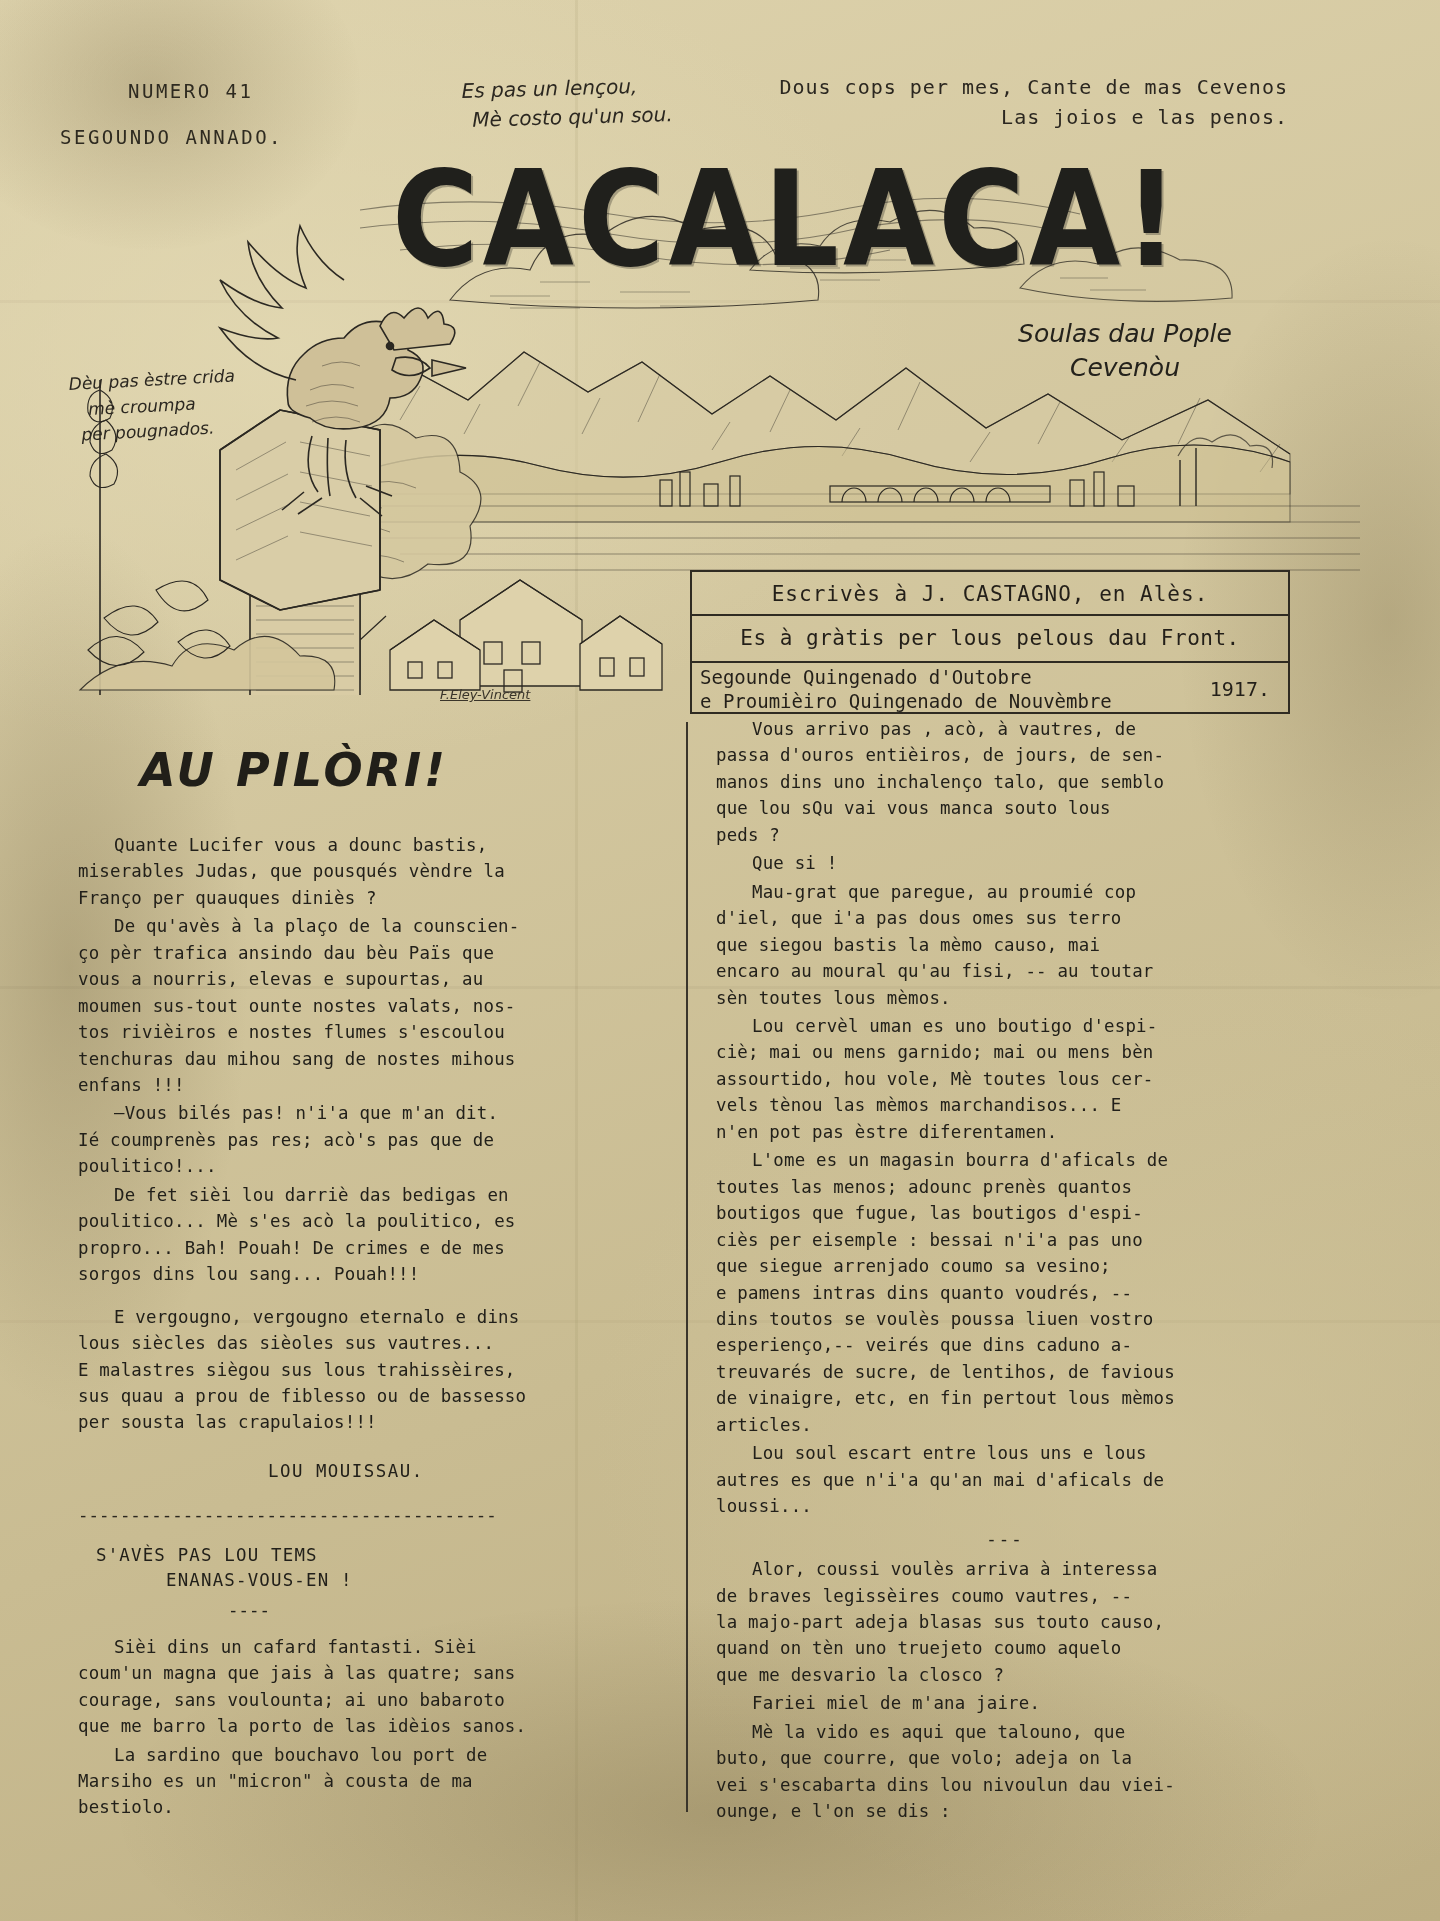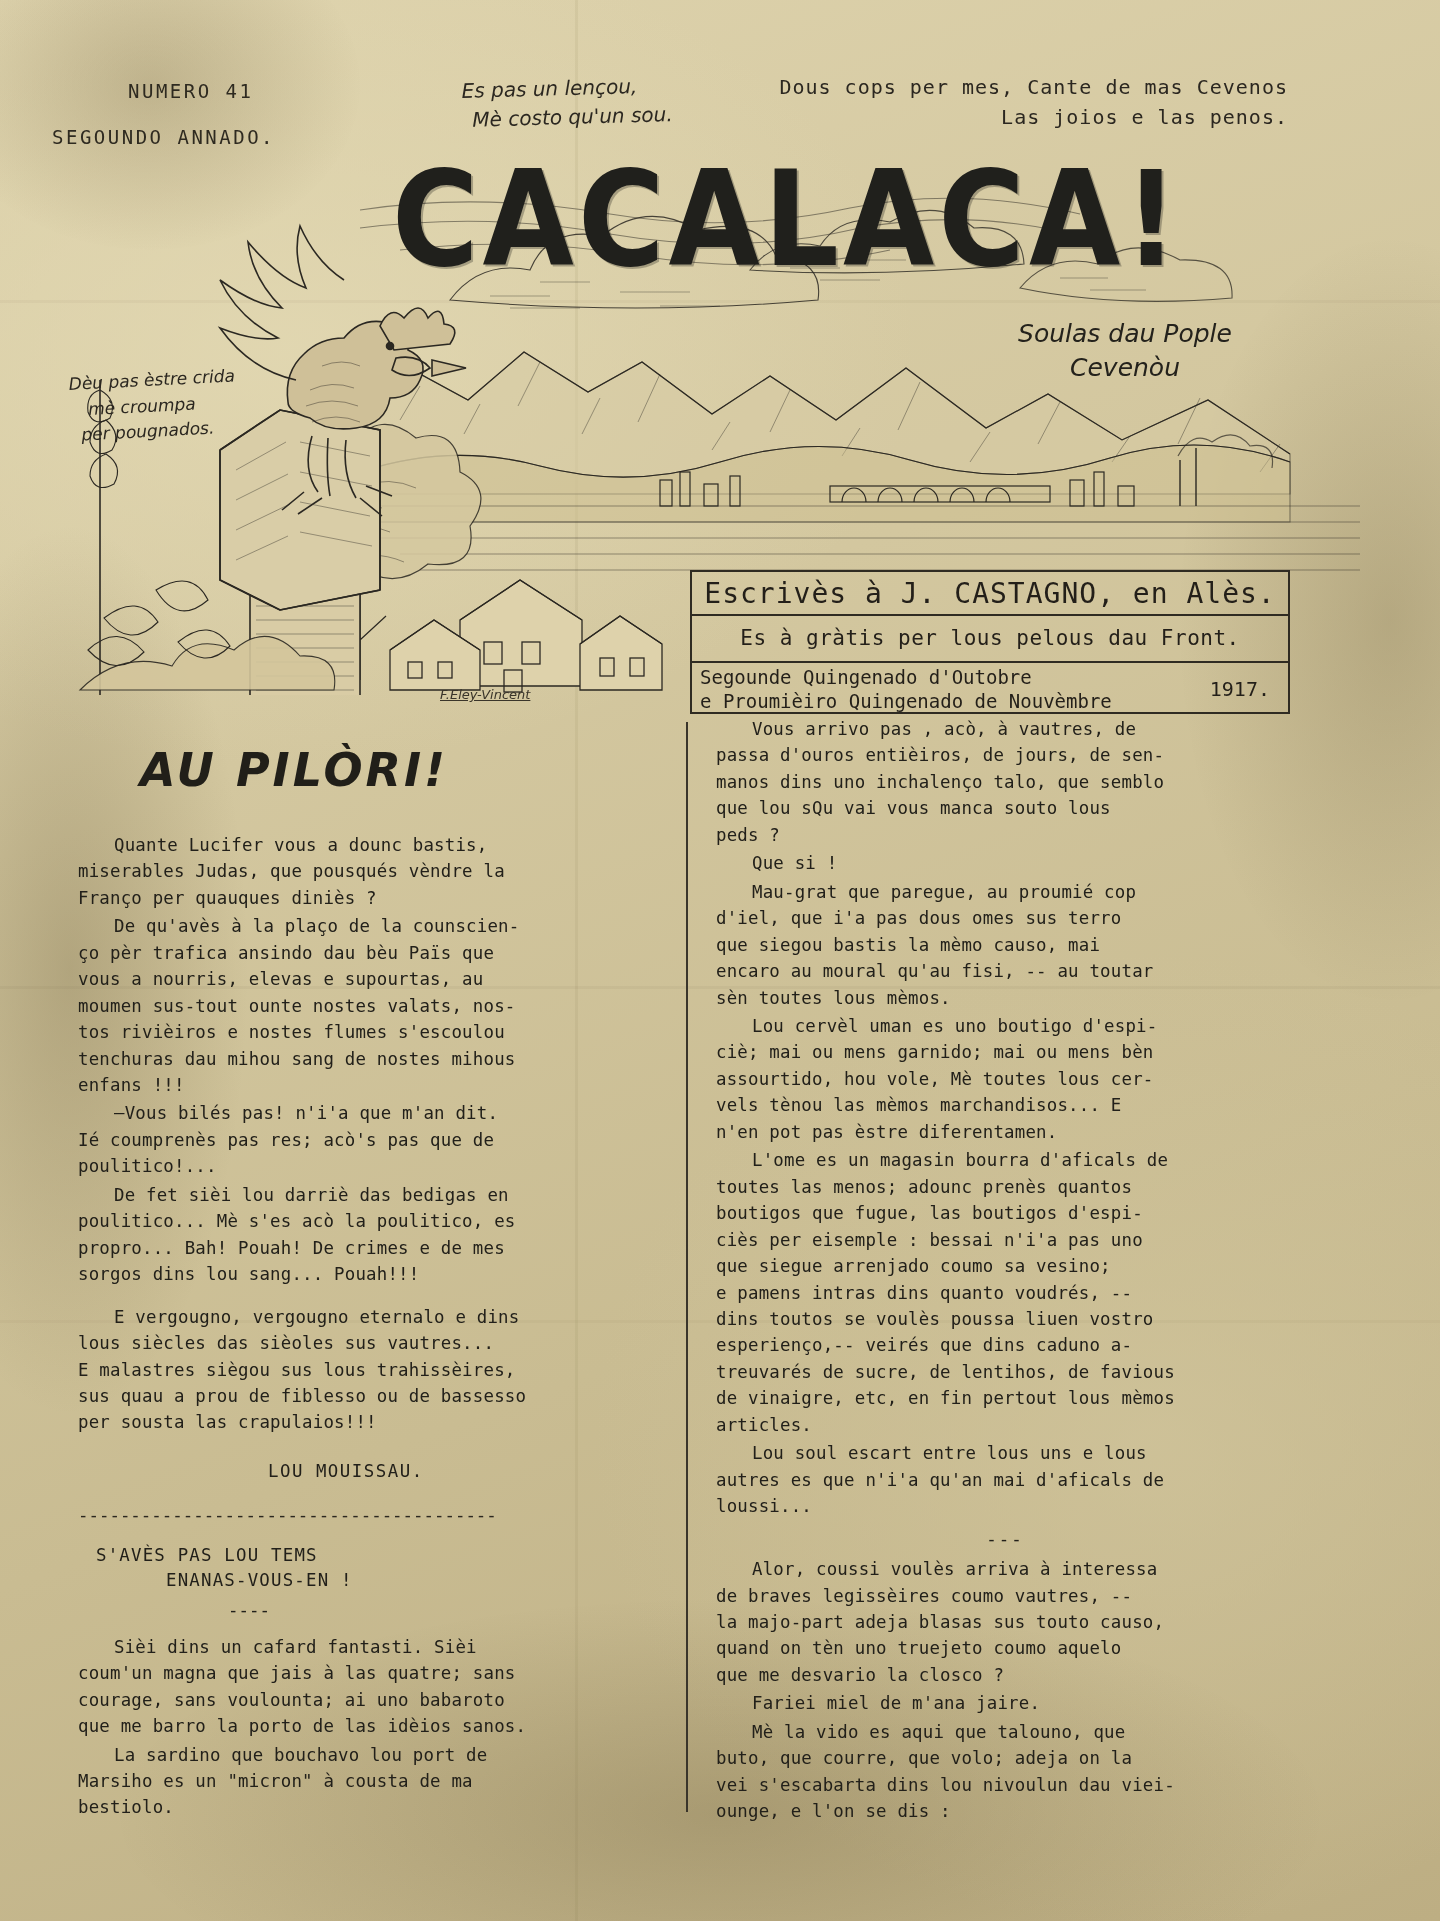--- a/index.html
+++ b/index.html
@@ -44,21 +44,21 @@
   }
   .numero {
     position: absolute;
     left: 128px; top: 80px;
     font-size: 19px;
     letter-spacing: 2.5px;
     color: #2e2a20;
   }
   .annado {
     position: absolute;
-    left: 52px; top: 126px;
+    left: 60px; top: 126px;
     font-size: 19px;
     letter-spacing: 2.5px;
     color: #2e2a20;
   }
   .devise {
     position: absolute;
     left: 462px; top: 74px;
     font-family: "DejaVu Sans", sans-serif;
     font-style: italic;
     font-size: 20px;
@@ -122,21 +122,21 @@
   
   .infobox {
     position: absolute;
     left: 690px;
     width: 600px;
     border: 2px solid #2f2b22;
     box-sizing: border-box;
     text-align: center;
     color: #231f19;
   }
-  #escrives-box { top: 570px; height: 46px; line-height: 44px; font-size: 28px; letter-spacing: 1px; }
+  #escrives-box { top: 570px; height: 46px; line-height: 44px; font-size: 21px; letter-spacing: 1px; }
   #gratis-box   { top: 616px; height: 47px; line-height: 44px; font-size: 21px; letter-spacing: 0.5px; border-top: none; }
   #date-box {
     top: 662px; height: 52px; border-top: none;
     text-align: left; padding: 3px 8px; font-size: 19px; line-height: 1.28;
   }
   #date-box .yr {
     float: right;
     margin-top: 12px;
     margin-right: 10px;
     font-size: 20px;

